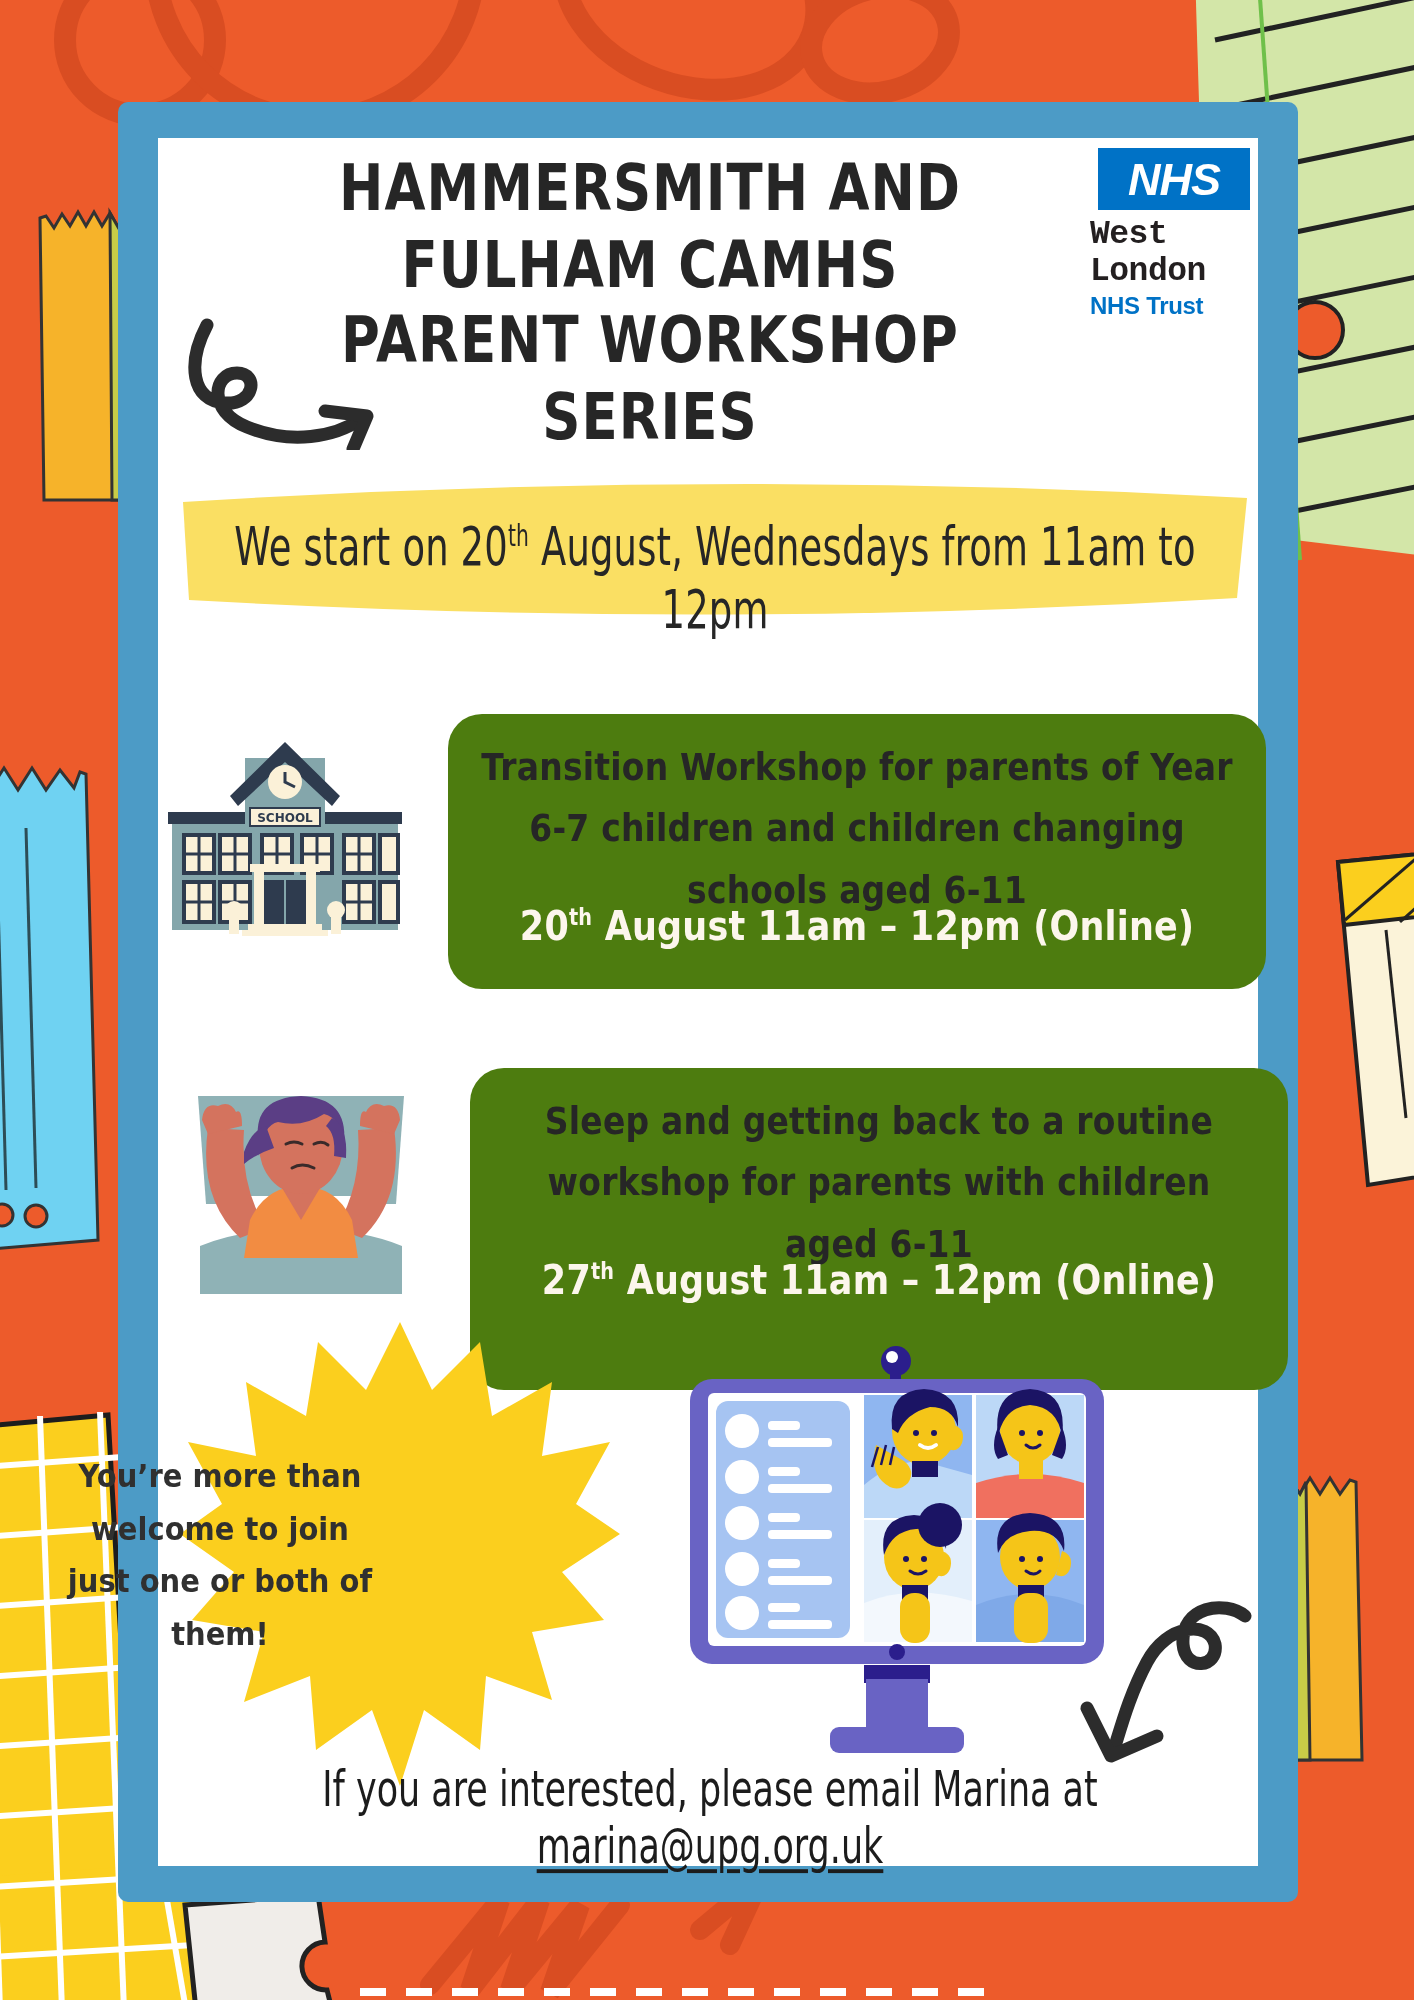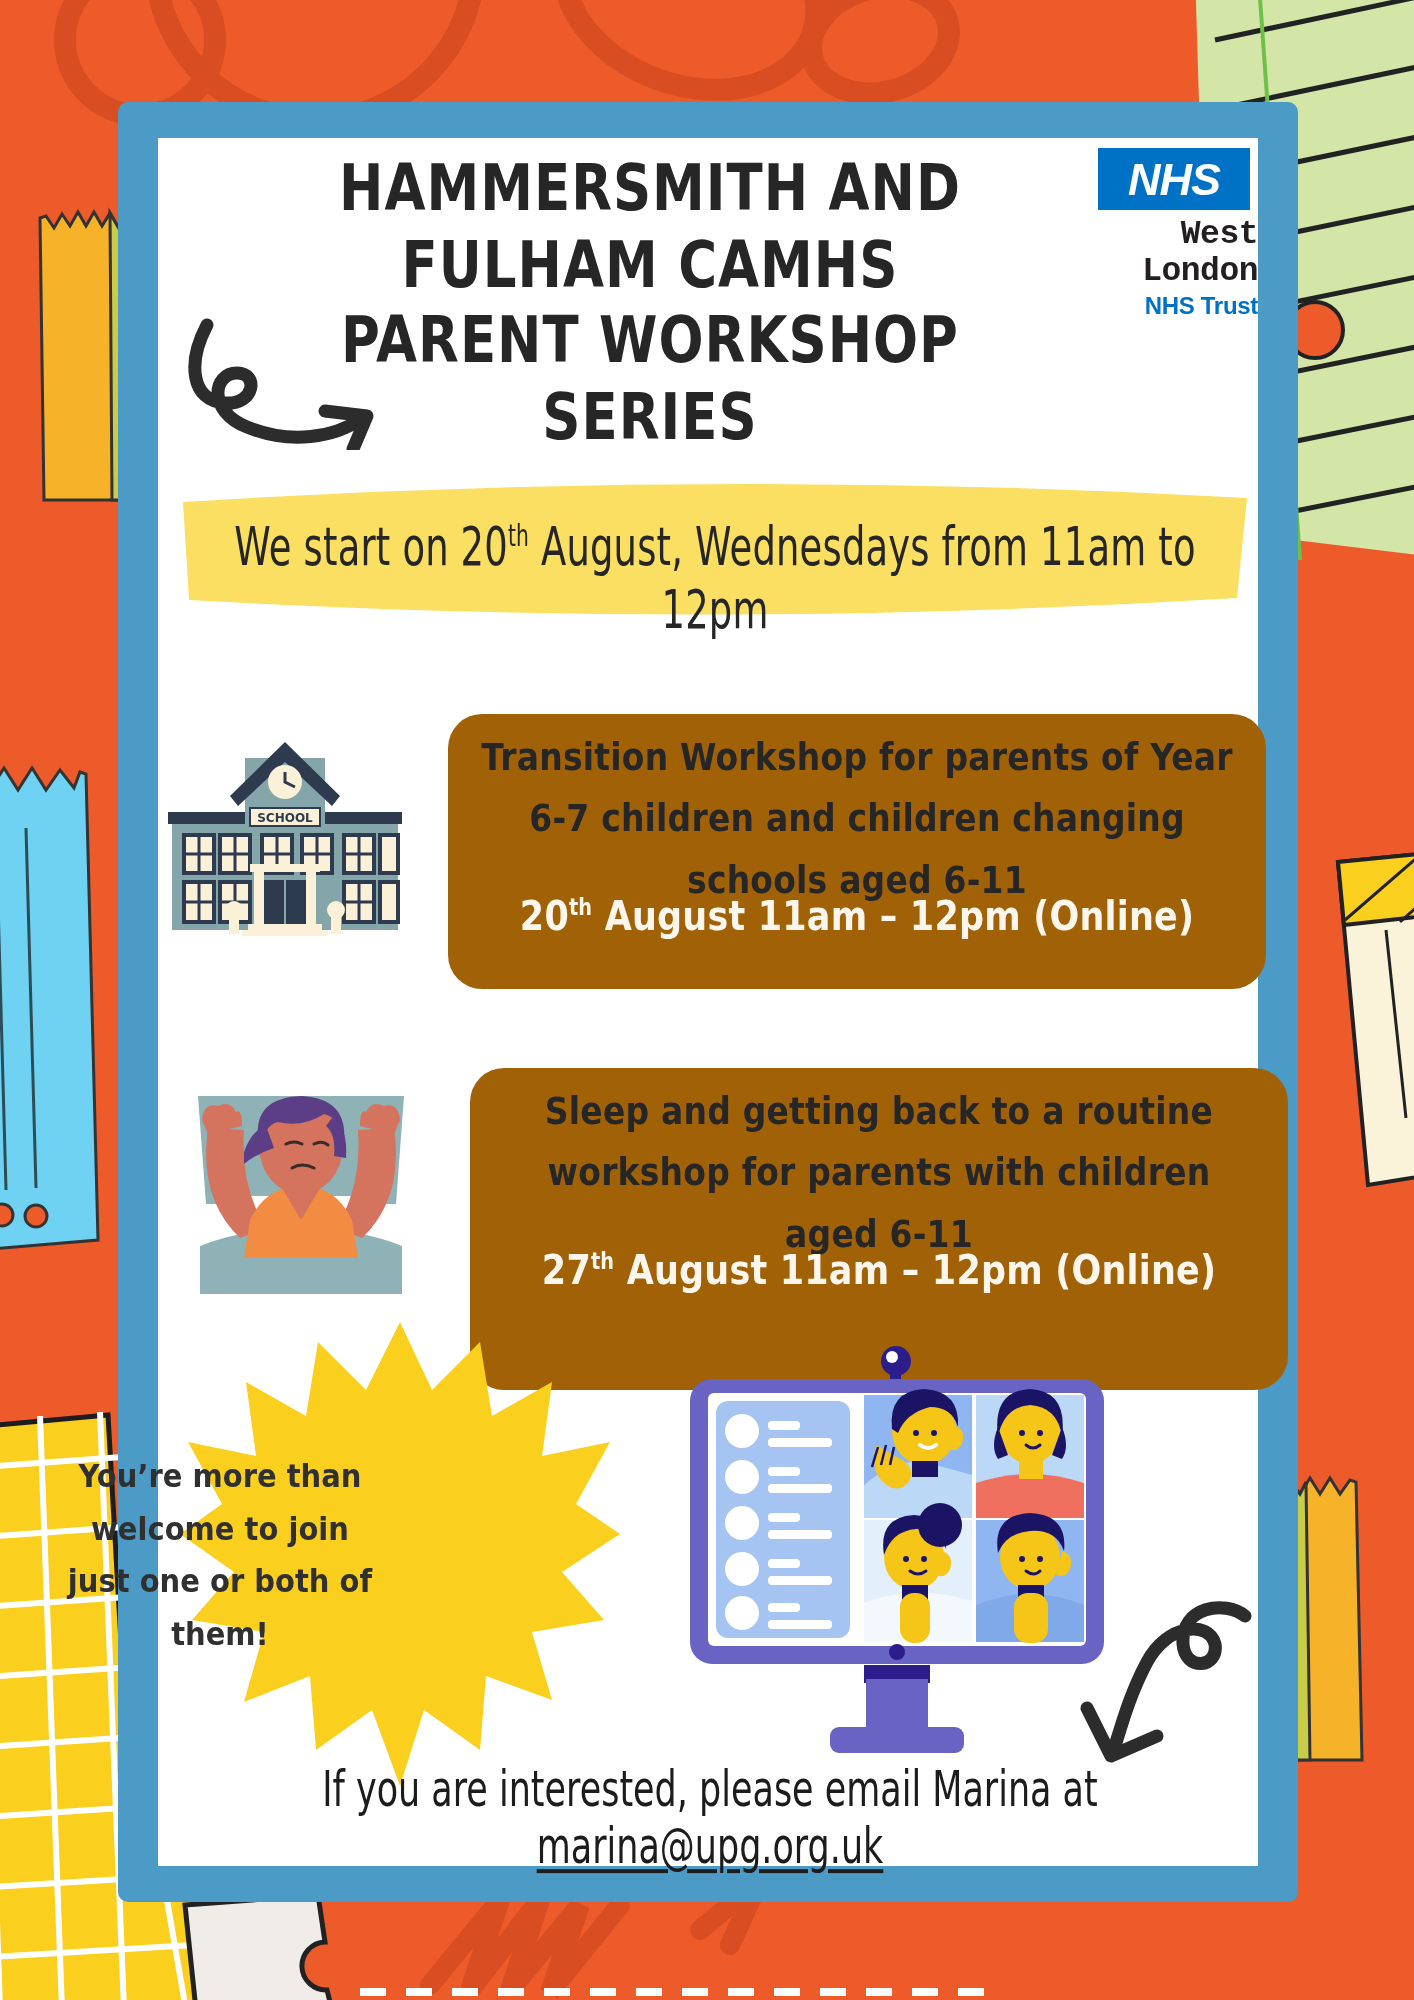--- a/index.html
+++ b/index.html
@@ -30,21 +30,21 @@
     font-size:53px;
     line-height:1.18;
     letter-spacing:1px;
     color:#262626;
     text-transform:uppercase;
     transform:scaleY(1.22);
     transform-origin:top center;
   }
 
   
-  .nhs-logo{position:absolute;left:1090px;top:148px;width:168px;text-align:right;}
+  .nhs-logo{position:absolute;left:1090px;top:148px;width:168px;text-align:left;}
   .nhs-badge{
     background:#0072C6;width:152px;height:62px;margin:0 auto;
     display:flex;align-items:center;justify-content:center;
   }
   .nhs-badge span{
     color:#fff;font-family:"Liberation Sans", sans-serif;font-weight:700;
     font-style:italic;font-size:45px;letter-spacing:-1px;line-height:1;
   }
   .nhs-trustname{
     color:#231F20;font-family:Liberation Mono, monospace;font-weight:700;
@@ -63,22 +63,22 @@
   .banner-text{
     position:absolute;left:0;top:36px;width:1080px;text-align:center;
     font-family:"DejaVu Sans", sans-serif;font-weight:400;font-size:41px;
     color:#262626;letter-spacing:0.2px;
     transform:scaleY(1.3) scaleX(0.9);transform-origin:top center;
   }
   sup{font-size:0.55em;vertical-align:super;}
 
   
   .card{
-    position:absolute;background:#a16207;border-radius:34px;
-    padding:12px 30px 18px 30px;box-sizing:border-box;
+    position:absolute;background:#4d7c0f;border-radius:34px;
+    padding:22px 30px 18px 30px;box-sizing:border-box;
   }
   .card-body{
     text-align:center;color:#262626;
     font-family:"DejaVu Sans", sans-serif;font-weight:700;font-size:33px;
     line-height:1.62;letter-spacing:0.2px;
     transform:scaleY(1.15);transform-origin:top center;
   }
   .card-when{
     text-align:center;color:#FCF6EC;
     font-family:"DejaVu Sans", sans-serif;font-weight:700;font-size:35px;

